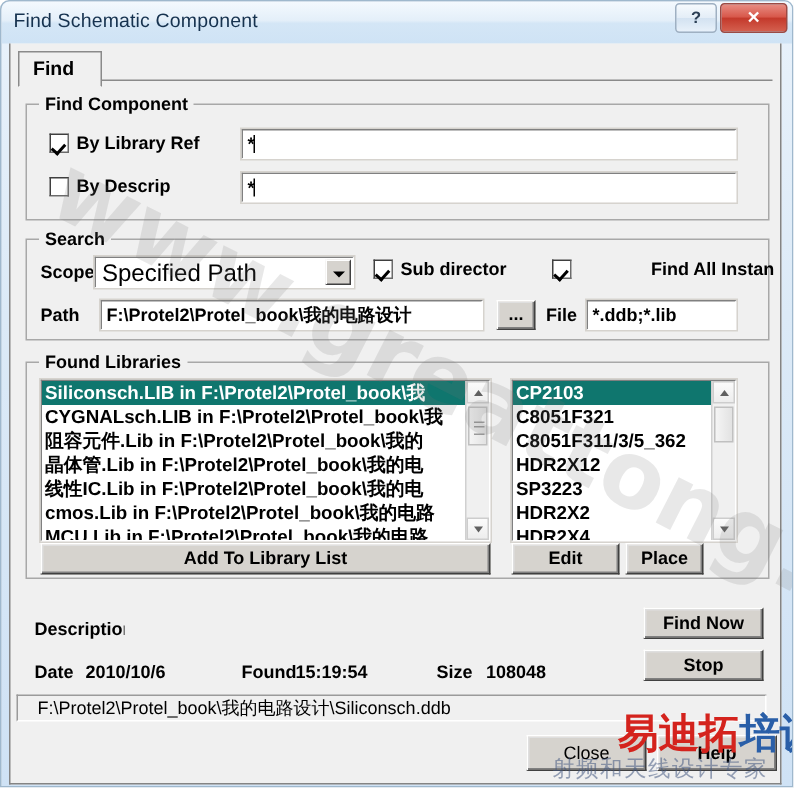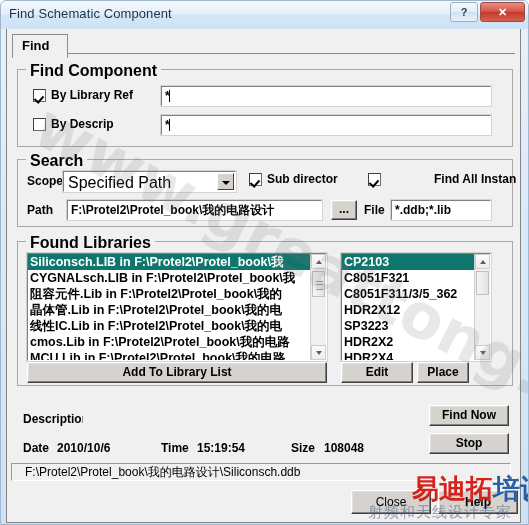--- a/index.html
+++ b/index.html
@@ -110,21 +110,21 @@
     box-sizing: border-box;
     border: 1px solid #a8a8a8;
     border-top: 1px solid #a8a8a8;
   }
   .group-label {
     position: absolute;
     top: -8px; left: 8px;
     background: #f0f0f0;
     padding: 0 4px;
     font-weight: bold;
-    font-size: 16px;
+    font-size: 12px;
     white-space: nowrap;
   }
 
   #grp-findcomp { left: 16px; top: 68px; width: 496px; height: 78px; }
   #grp-search   { left: 16px; top: 158px; width: 496px; height: 68px; }
   #grp-found    { left: 16px; top: 240px; width: 496px; height: 145px; }
 
   
   .cb {
     position: absolute;
@@ -491,21 +491,21 @@
   </div>
 
   <div class="btn" style="left:26px; top:361px; width:300px; height:21px; line-height:19px;">Add To Library List</div>
   <div class="btn" style="left:340px; top:361px; width:72px; height:21px; line-height:19px;">Edit</div>
   <div class="btn" style="left:416px; top:361px; width:52px; height:21px; line-height:19px;">Place</div>
 
   <div class="info-label" style="left:22px; top:411px; width:60px; overflow:hidden;">Description</div>
 
   <div class="info-label" style="left:22px; top:440px;">Date</div>
   <div class="info-label" style="left:56px; top:440px;">2010/10/6</div>
-  <div class="info-label" style="left:160px; top:440px;">Time</div>
+  <div class="info-label" style="left:160px; top:440px;">Found</div>
   <div class="info-label" style="left:196px; top:440px;">15:19:54</div>
   <div class="info-label" style="left:290px; top:440px;">Size</div>
   <div class="info-label" style="left:323px; top:440px;">108048</div>
 
   <div class="btn" style="left:428px; top:404px; width:80px; height:21px; line-height:19px;">Find Now</div>
   <div class="btn" style="left:428px; top:432px; width:80px; height:21px; line-height:19px;">Stop</div>
 
   <div id="statusbar">F:\Protel2\Protel_book\我的电路设计\Siliconsch.ddb</div>
 
   <div class="btn" style="left:350px; top:489px; width:80px; height:24px; line-height:22px; font-weight:normal;">Close</div>

